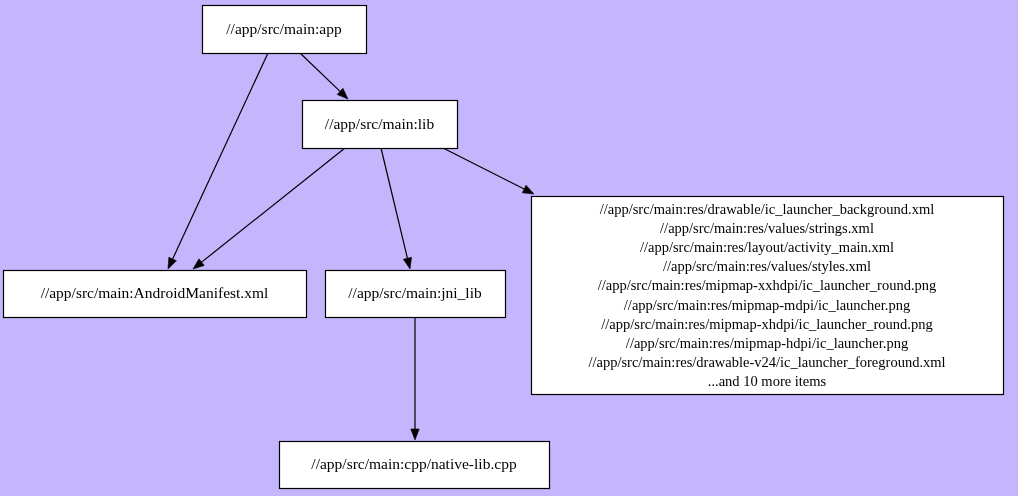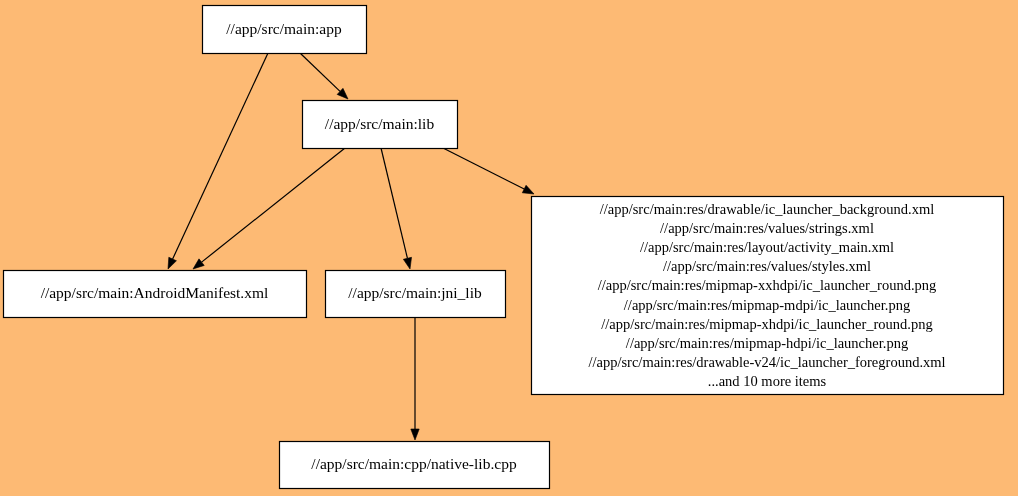--- a/index.html
+++ b/index.html
@@ -4,21 +4,21 @@
 <style>
   html, body {
     margin: 0;
     padding: 0;
     background: #ffffff;
   }
   #graph-root {
     position: relative;
     width: 1018px;
     height: 496px;
-    background: #fdba74;
+    background: #c4b5fd;
     overflow: hidden;
     font-family: "Liberation Serif", "DejaVu Serif", serif;
   }
   svg.graph-canvas {
     position: absolute;
     left: 0;
     top: 0;
     width: 1018px;
     height: 496px;
     display: block;

